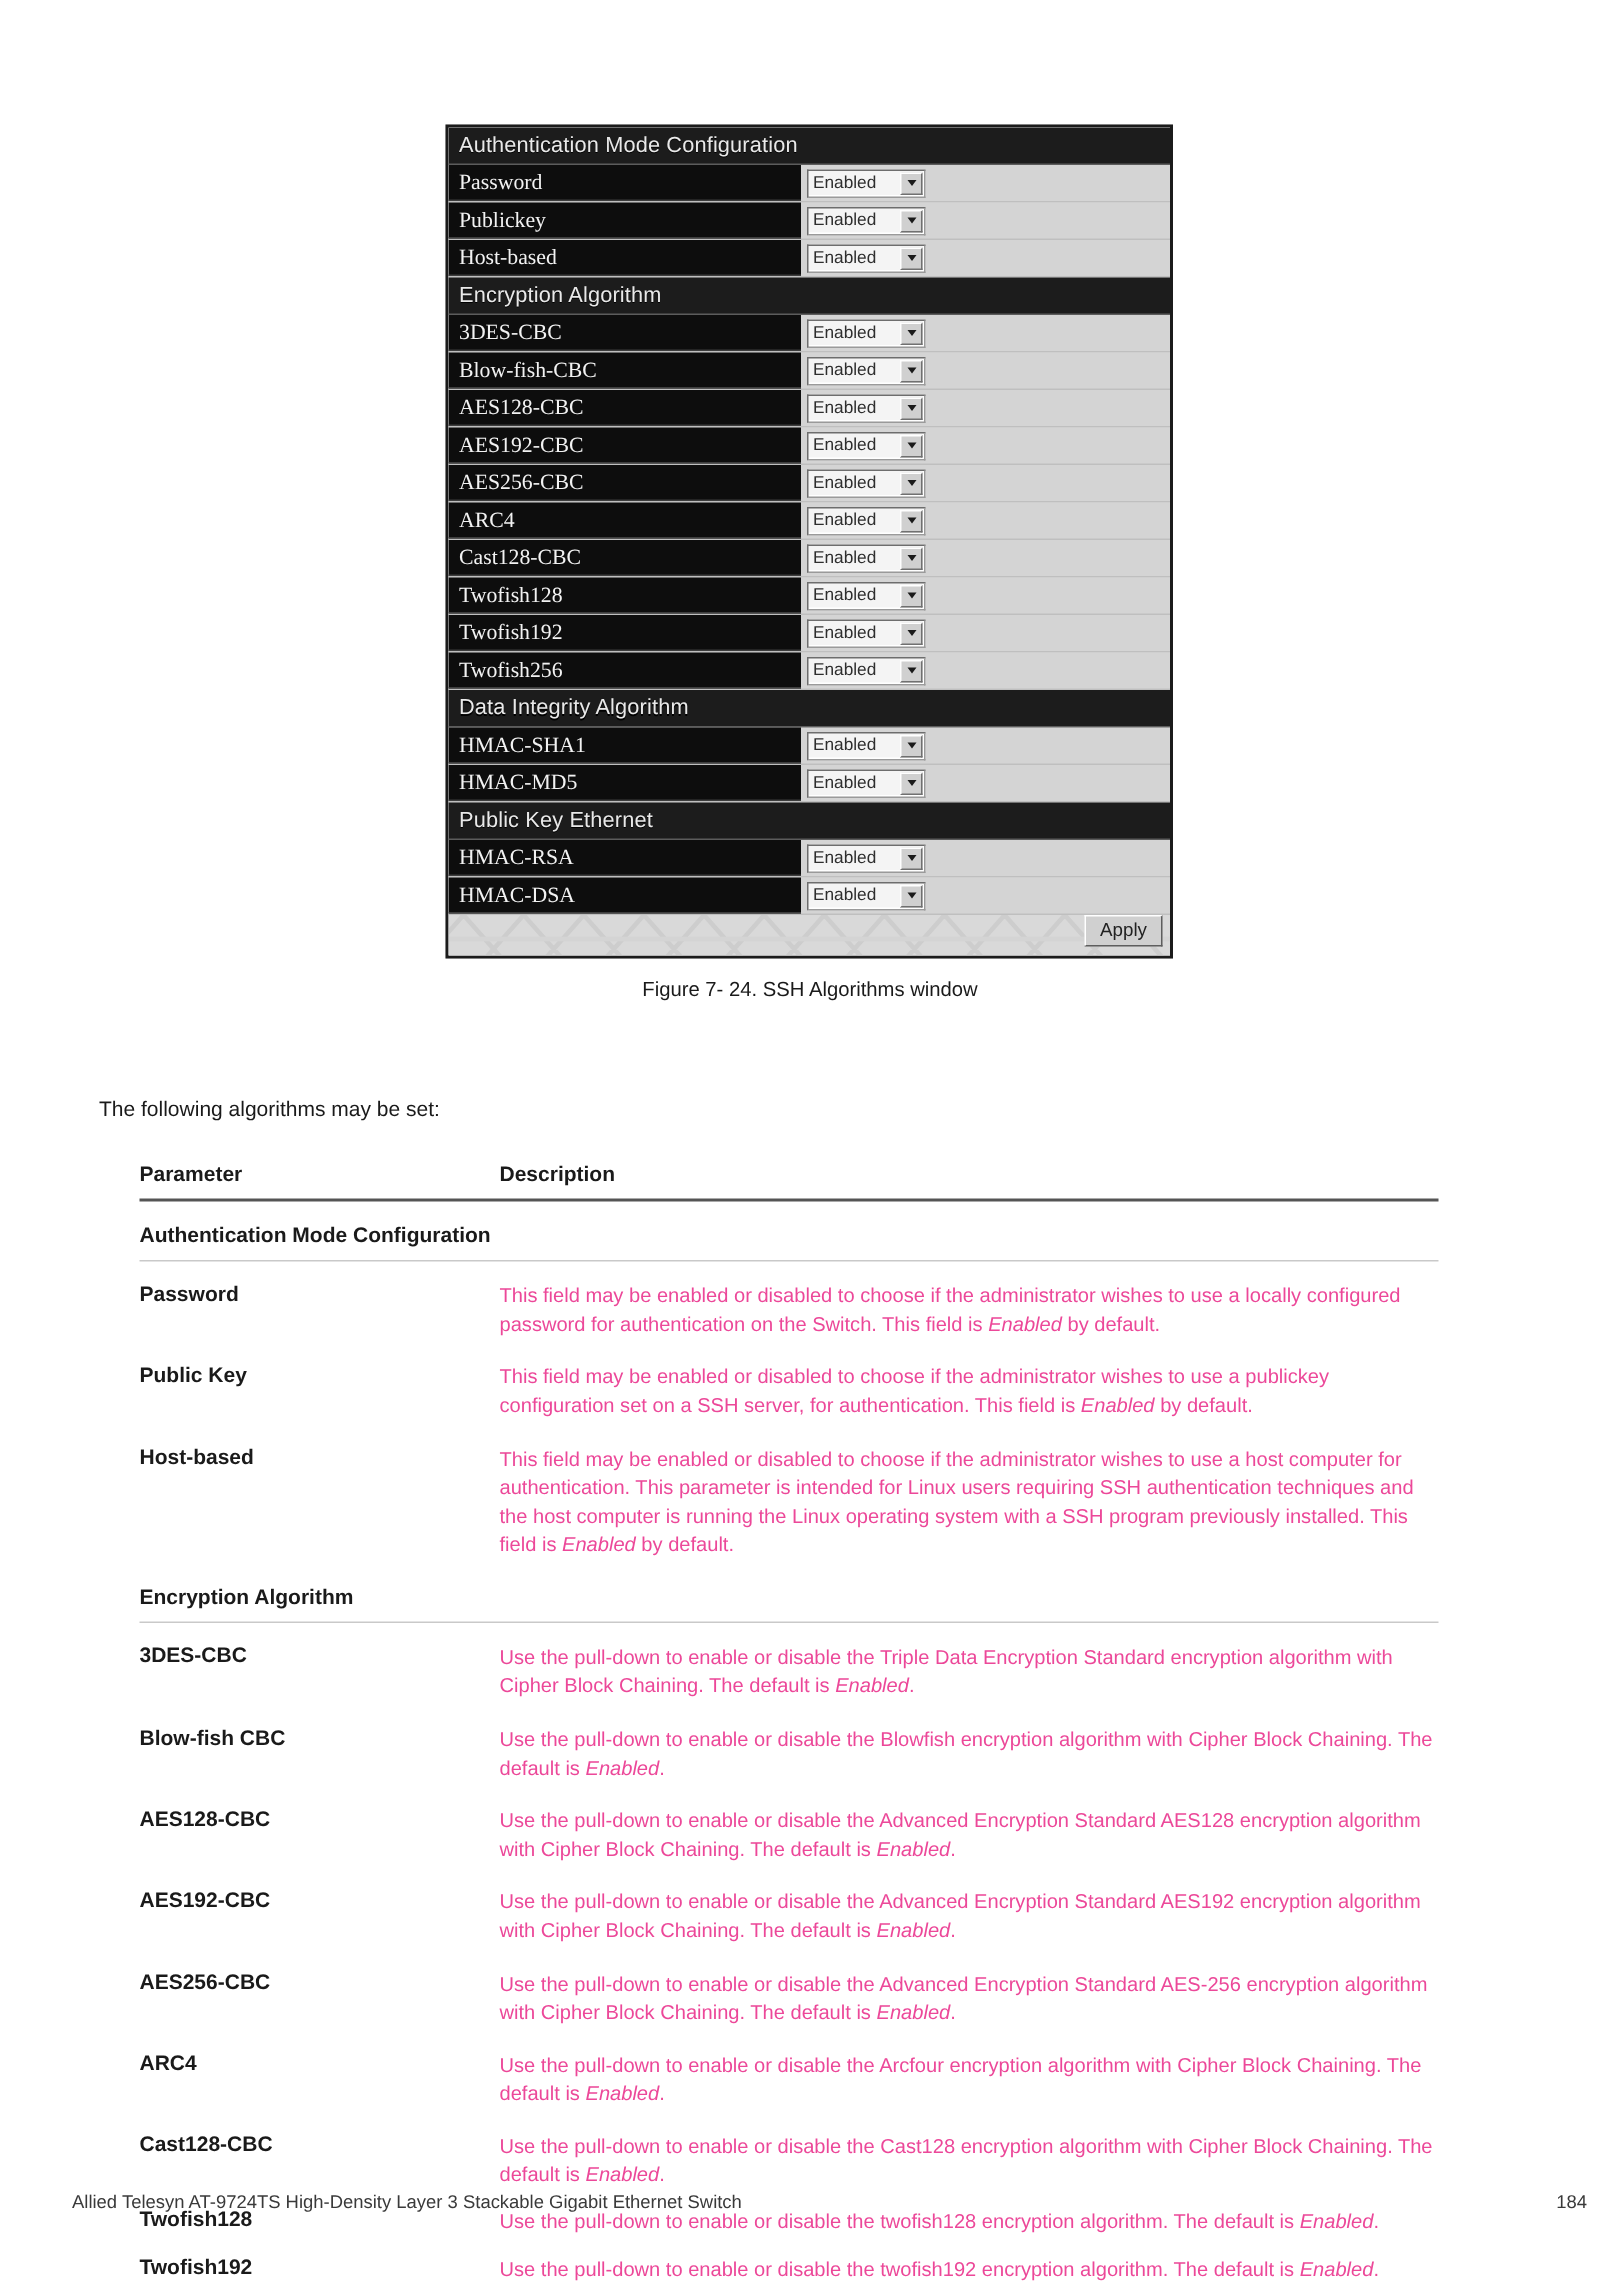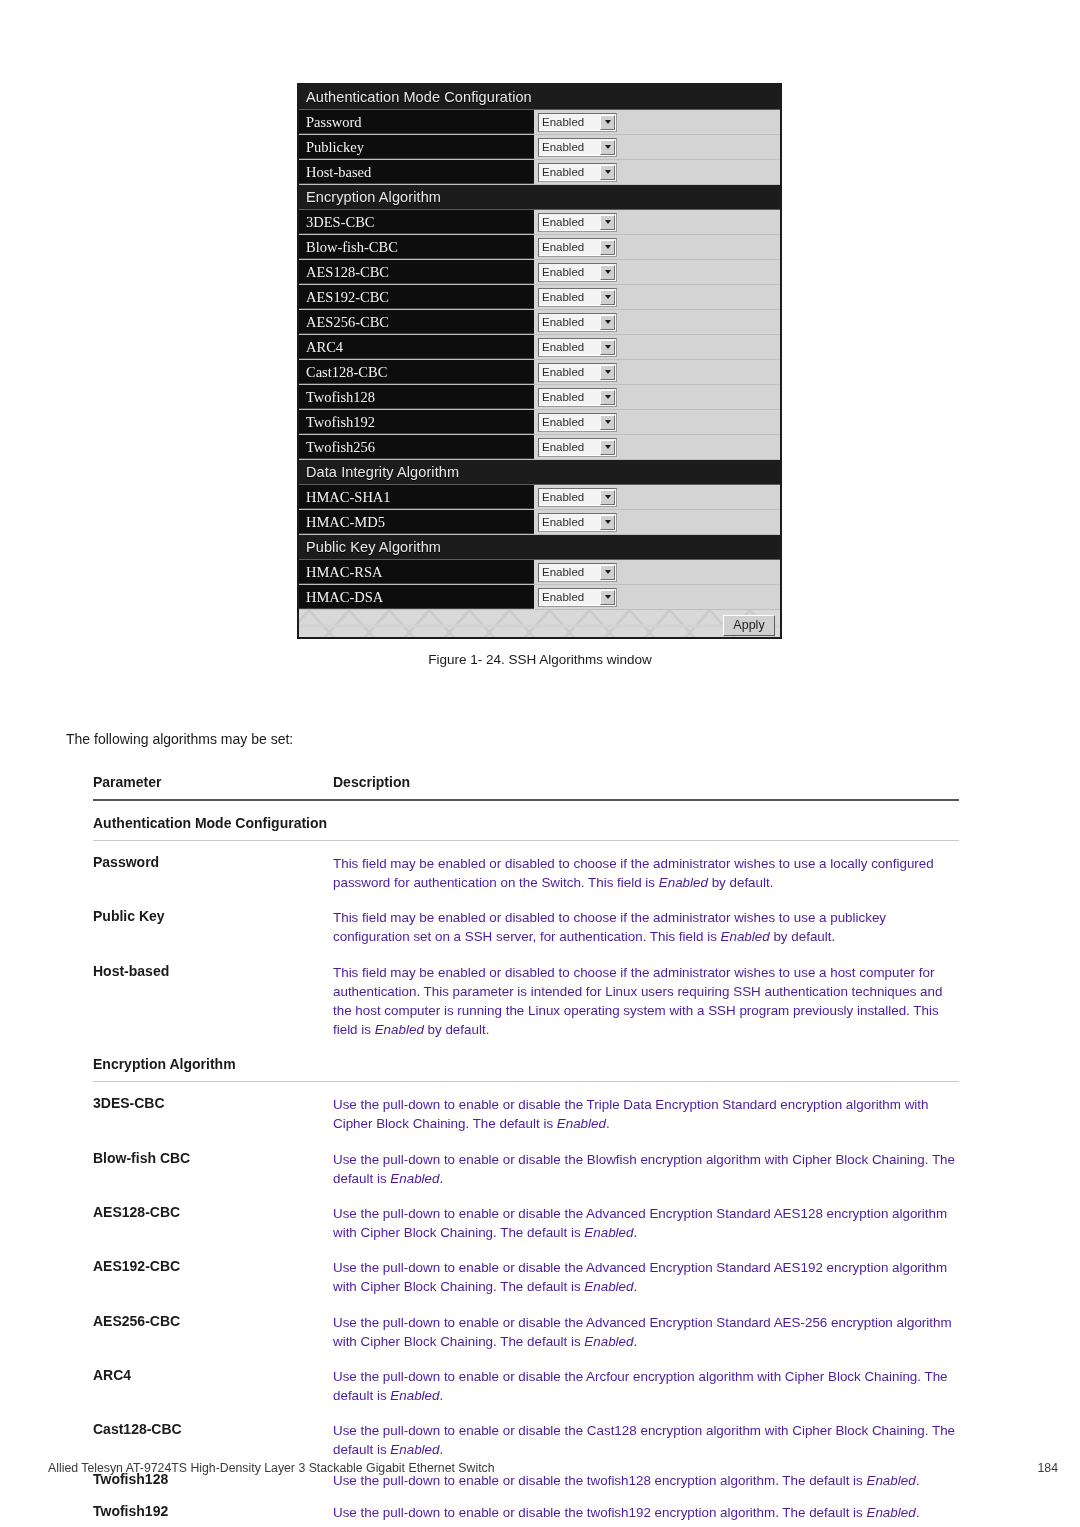--- a/index.html
+++ b/index.html
@@ -130,21 +130,20 @@
     border-right: 3.5px solid transparent;
     border-top: 4px solid #1a1a1a;
   }
 
   
   .ss-applybar {
     height: 31px;
     background: #d9d9d9;
     position: relative;
     display: flex;
-    align-items: center;
     justify-content: flex-end;
     padding-right: 5px;
     box-sizing: border-box;
     overflow: hidden;
   }
   .ss-applybar .wm {
     position: absolute;
     left: 0; top: -6px;
     width: 100%;
     height: 44px;
@@ -222,21 +221,21 @@
     width: 240px;
     flex: 0 0 240px;
     font-weight: bold;
     font-size: 14px;
     line-height: 1.26;
   }
   .tbl-row .c2 {
     flex: 1 1 auto;
     font-size: 13.4px;
     line-height: 1.43;
-    color: #4c1d95;
+    color: #ec4899;
   }
   .tbl-row.tight { padding-top: 9px; }
   em { font-style: italic; }
 
   
   #page-footer {
     position: absolute;
     left: 48px;
     top: 1461px;
     width: 1010px;
@@ -414,21 +413,21 @@
           <div class="lbl">HMAC-MD5</div>
           <div class="fld">
             <div class="ss-select">
               <span class="val">Enabled</span>
               <span class="arrow">
                 <i></i>
               </span>
             </div>
           </div>
         </div>
-        <div class="ss-section">Public Key Algorithm</div>
+        <div class="ss-section">Public Key Ethernet</div>
         <div class="ss-row">
           <div class="lbl">HMAC-RSA</div>
           <div class="fld">
             <div class="ss-select">
               <span class="val">Enabled</span>
               <span class="arrow">
                 <i></i>
               </span>
             </div>
           </div>
@@ -450,21 +449,21 @@
         <g fill="none" stroke="#c3c3c3" stroke-width="3">
           <path d="M-20 40 L10 6 L40 40 M20 40 L50 6 L80 40 M60 40 L90 6 L120 40 M100 40 L130 6 L160 40 M140 40 L170 6 L200 40 M180 40 L210 6 L240 40 M220 40 L250 6 L280 40 M260 40 L290 6 L320 40 M300 40 L330 6 L360 40 M340 40 L370 6 L400 40 M380 40 L410 6 L440 40 M420 40 L450 6 L480 40"></path>
           <path d="M0 22 H480" stroke="#cfcfcf"></path>
         </g>
       </svg>
       <div class="ss-applybtn">Apply</div>
     </div>
   </div>
 </div>
 
-<div id="figure-caption">Figure 1- 24. SSH Algorithms window</div>
+<div id="figure-caption">Figure 7- 24. SSH Algorithms window</div>
 
 <div id="intro-text">The following algorithms may be set:</div>
 
 <div id="param-table">
   <div class="tbl-head">
     <div class="c1">Parameter</div>
     <div class="c2">Description</div>
   </div>
   <div id="tbl-body">
       <div class="grp-row">Authentication Mode Configuration</div>

